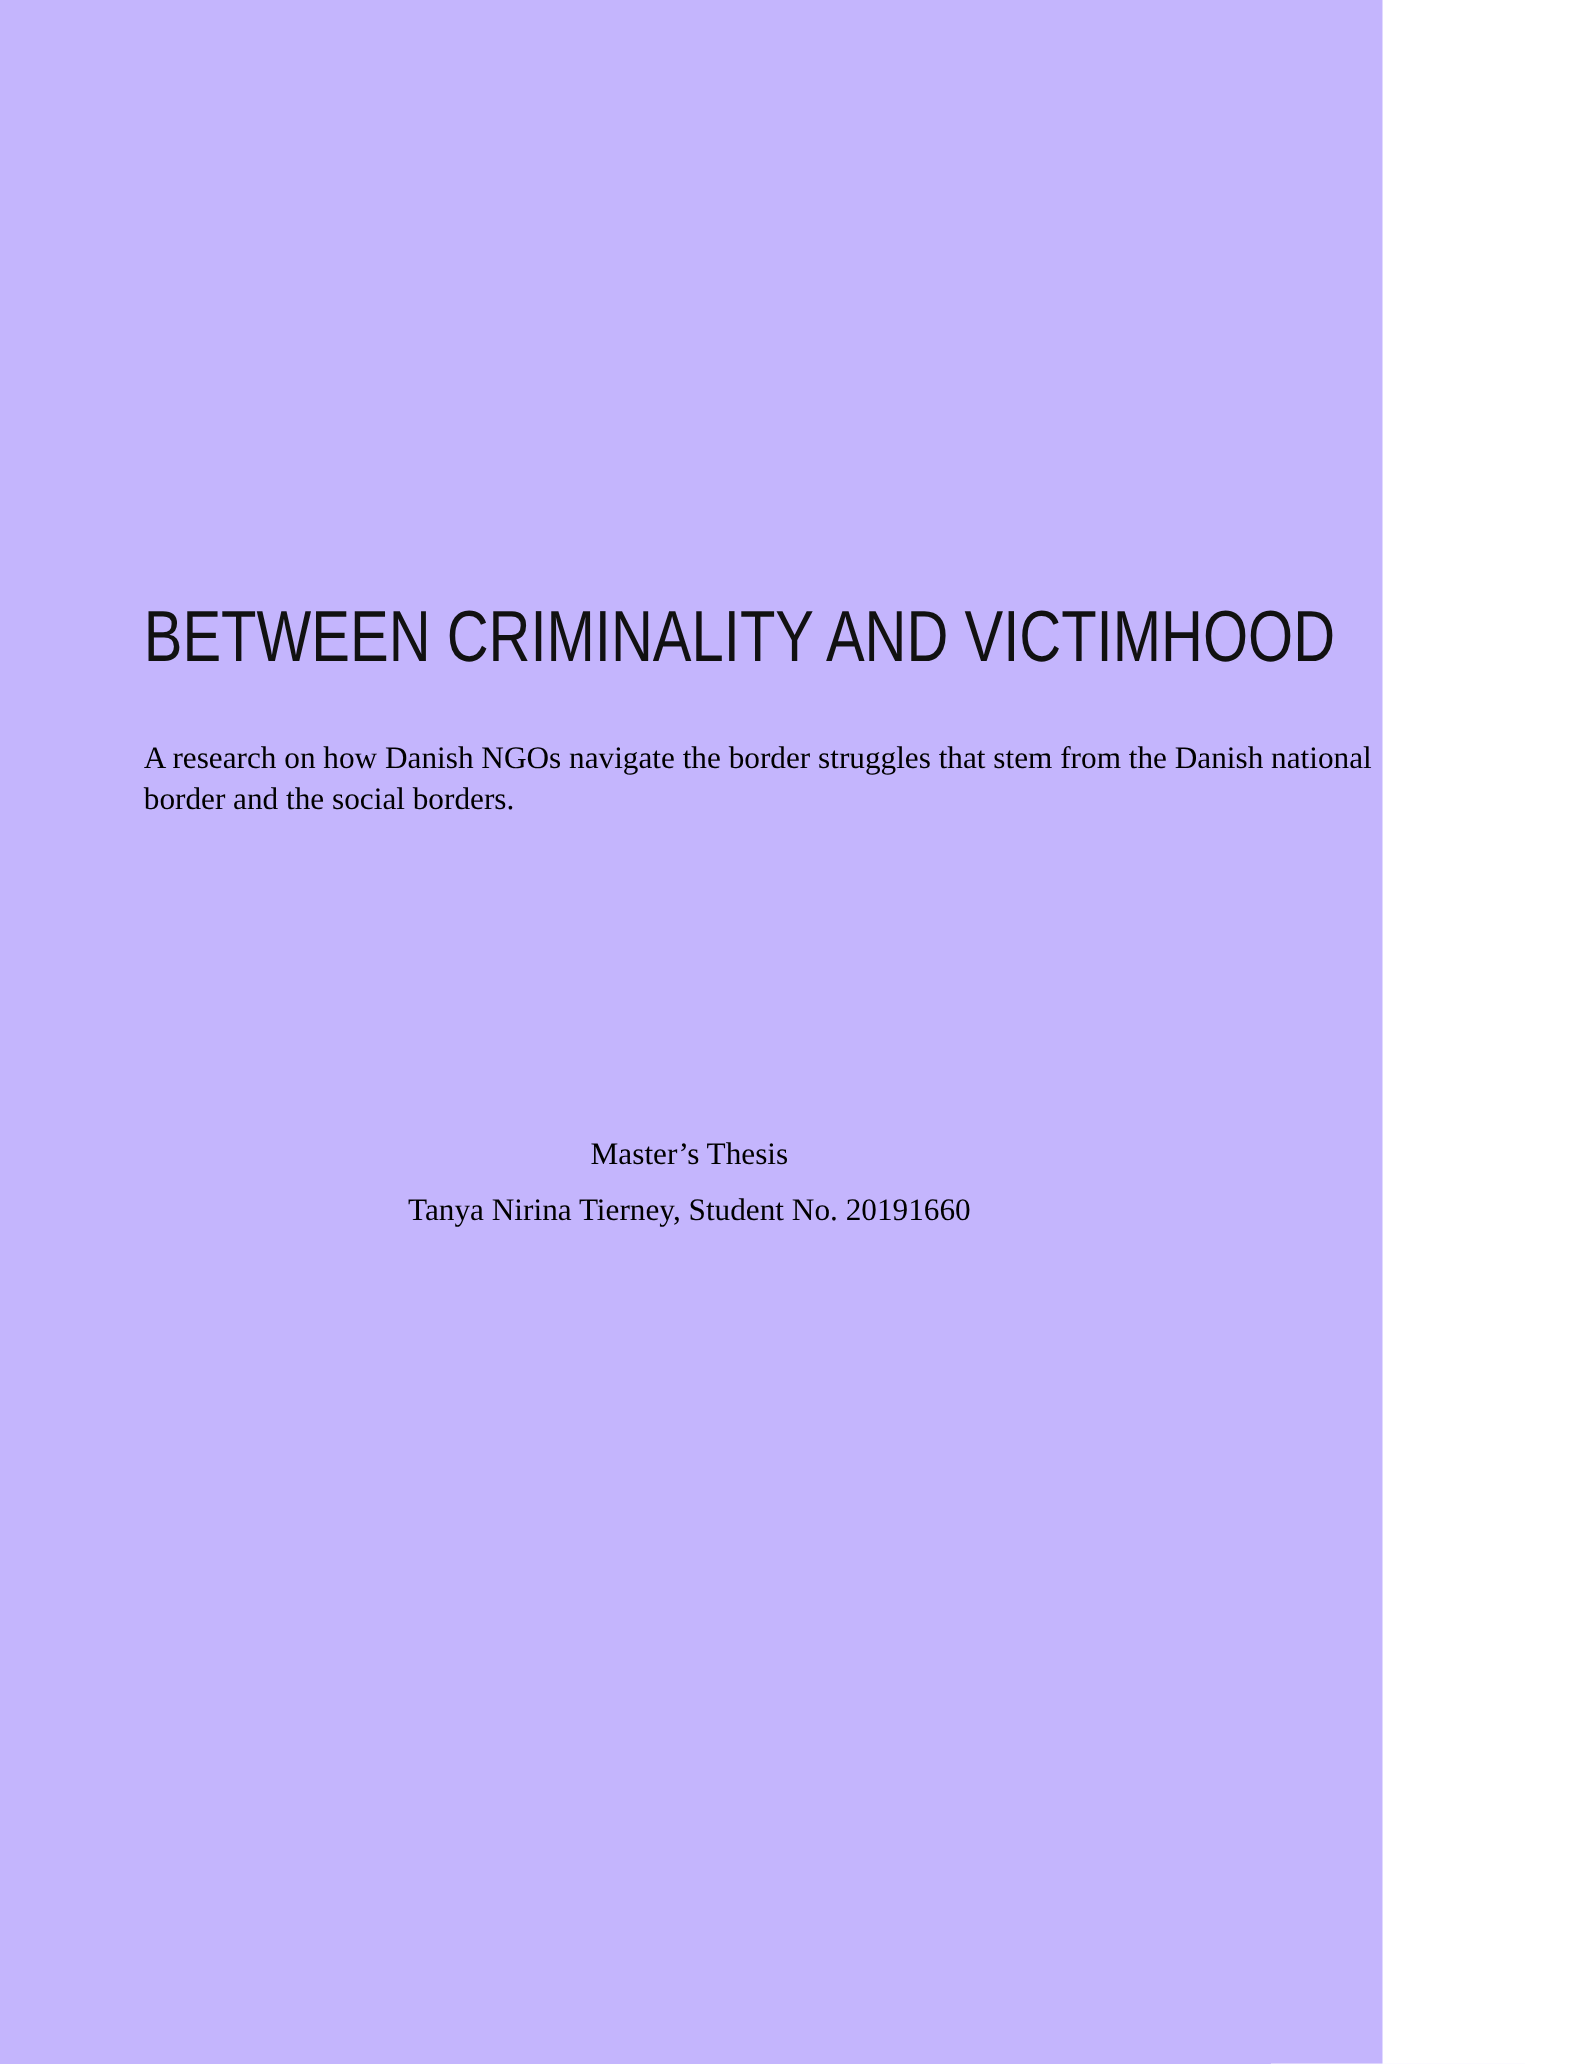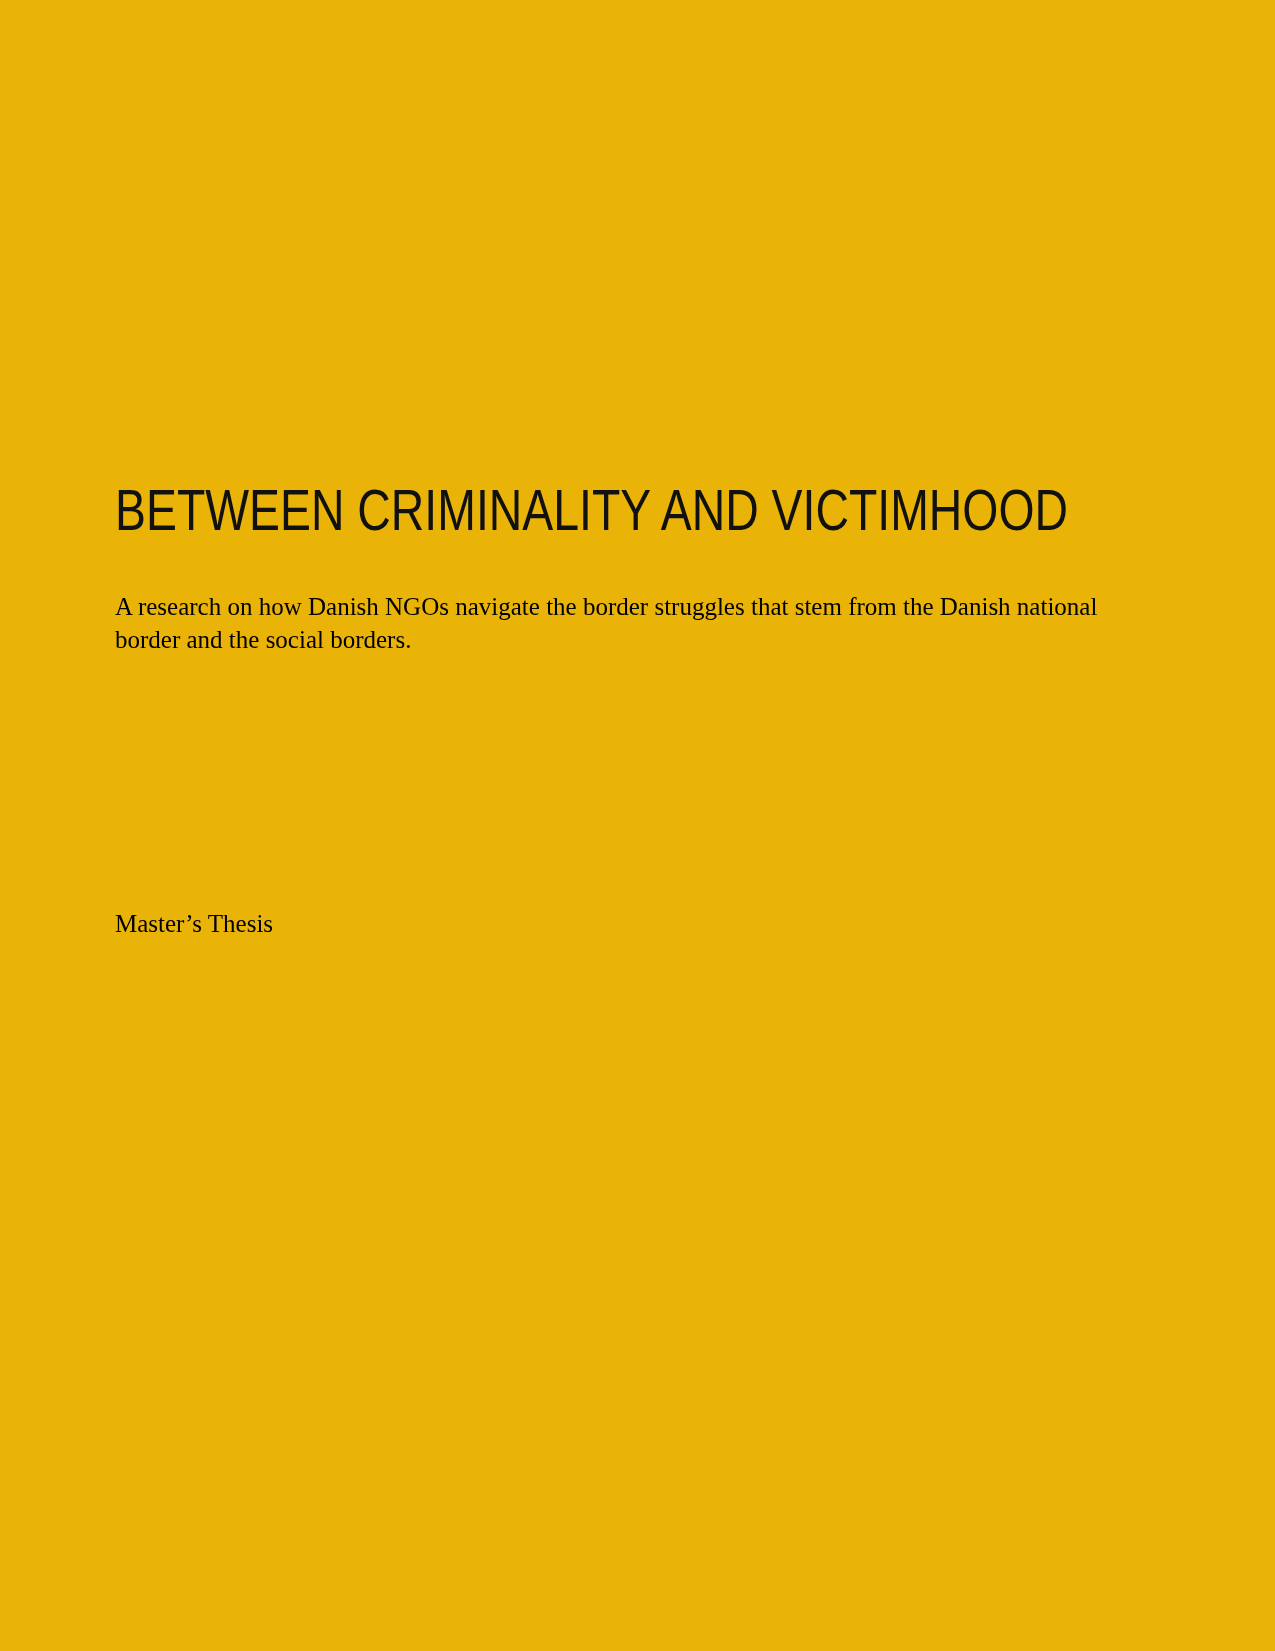--- a/index.html
+++ b/index.html
@@ -2,23 +2,23 @@
 <html><head>
 <meta charset="utf-8">
 <style>
   html, body {
     margin: 0;
     padding: 0;
     background: #ffffff;
   }
   .page {
     position: relative;
-    width: 1275px;
+    width: 1106px;
     height: 1651px;
-    background: #eab308;
+    background: #c4b5fd;
     overflow: hidden;
     font-family: "Liberation Serif", serif;
     color: #000000;
   }
   .doc-title {
     position: absolute;
     left: 115px;
     top: 481px;
     margin: 0;
     font-family: "Liberation Sans", sans-serif;
@@ -39,21 +39,21 @@
     margin: 0;
     font-size: 25px;
     line-height: 33px;
     color: #000000;
   }
   .credits {
     position: absolute;
     top: 902px;
     right: 118px;
     left: 115px;
-    text-align: left;
+    text-align: center;
     font-size: 25px;
     line-height: 44.8px;
     color: #000000;
   }
   .credit-line {
     white-space: nowrap;
   }
   .email-link {
     color: #1155cc;
     text-decoration: underline;
@@ -64,15 +64,16 @@
 <body>
 
 <div class="page">
 
   <h1 class="doc-title">BETWEEN CRIMINALITY AND VICTIMHOOD</h1>
 
   <p class="doc-subtitle">A research on how Danish NGOs navigate the border struggles that stem from the Danish national border and the social borders.</p>
 
   <div class="credits">
     <div class="credit-line">Master’s Thesis</div>
+    <div class="credit-line">Tanya Nirina Tierney, Student No. 20191660</div>
   </div>
 
 </div>
 
 </body></html>

